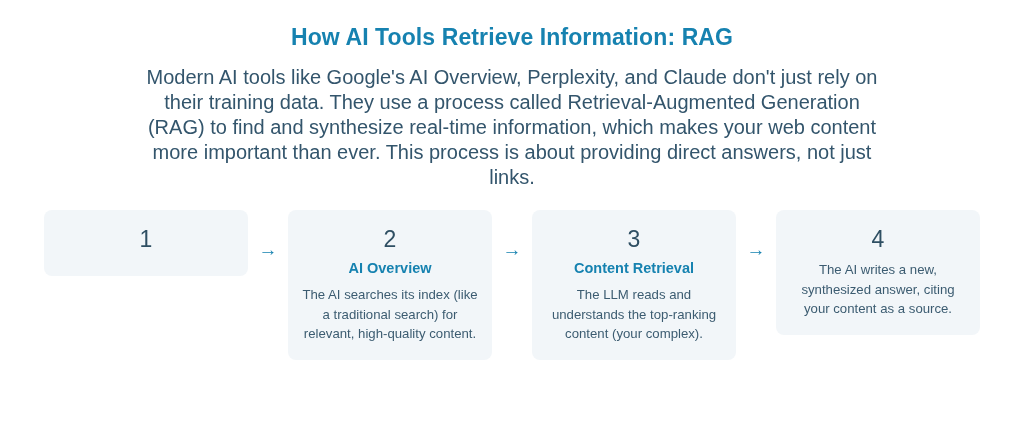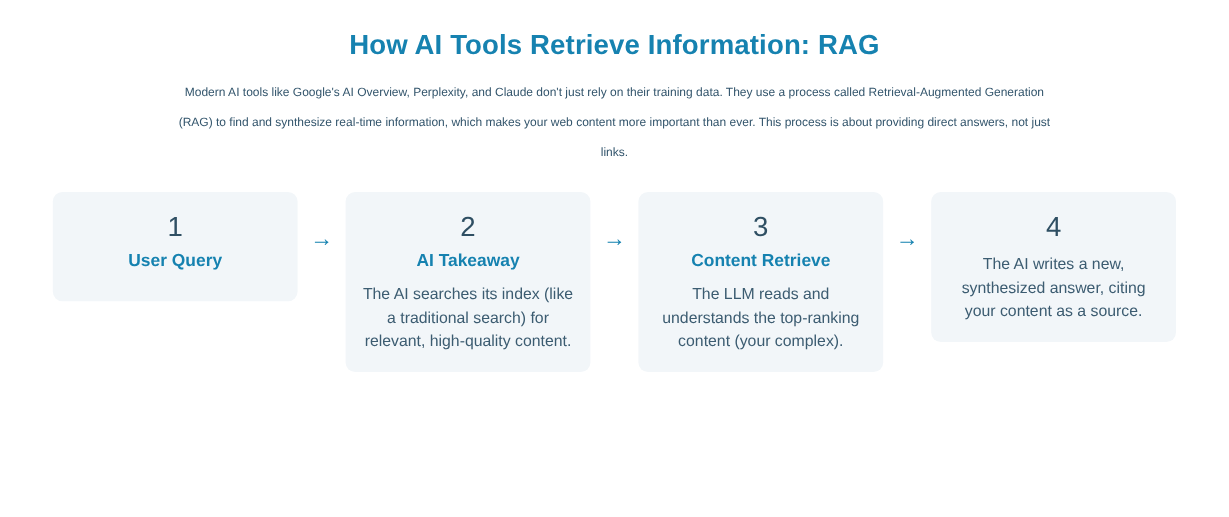--- a/index.html
+++ b/index.html
@@ -27,21 +27,21 @@
     color: #1682b0;
     font-size: 23px;
     font-weight: bold;
     letter-spacing: 0.1px;
     text-align: center;
     margin: 8px 0 14px 0;
   }
   .intro {
     width: 740px;
     text-align: center;
-    font-size: 10px;
+    font-size: 20px;
     line-height: 25px;
     color: #33556c;
   }
   .steps {
     margin-top: 20px;
     display: flex;
     flex-direction: row;
     align-items: flex-start;
     justify-content: center;
     width: 980px;
@@ -101,36 +101,35 @@
 <div class="page">
 
   <div class="title">How AI Tools Retrieve Information: RAG</div>
 
   <div class="intro">Modern AI tools like Google's AI Overview, Perplexity, and Claude don't just rely on their training data. They use a process called Retrieval-Augmented Generation (RAG) to find and synthesize real-time information, which makes your web content more important than ever. This process is about providing direct answers, not just links.</div>
 
   <div class="steps">
 
     <div class="card">
       <div class="card-number">1</div>
-      <div class="card-title">User Query</div>
     </div>
 
     <div class="arrow">→</div>
 
     <div class="card">
       <div class="card-number">2</div>
-      <div class="card-title">AI Takeaway</div>
+      <div class="card-title">AI Overview</div>
       <div class="card-desc">The AI searches its index (like a traditional search) for relevant, high-quality content.</div>
     </div>
 
     <div class="arrow">→</div>
 
     <div class="card">
       <div class="card-number">3</div>
-      <div class="card-title">Content Retrieve</div>
+      <div class="card-title">Content Retrieval</div>
       <div class="card-desc">The LLM reads and understands the top-ranking content (your complex).</div>
     </div>
 
     <div class="arrow">→</div>
 
     <div class="card">
       <div class="card-number">4</div>
       <div class="card-desc">The AI writes a new, synthesized answer, citing your content as a source.</div>
     </div>
 

